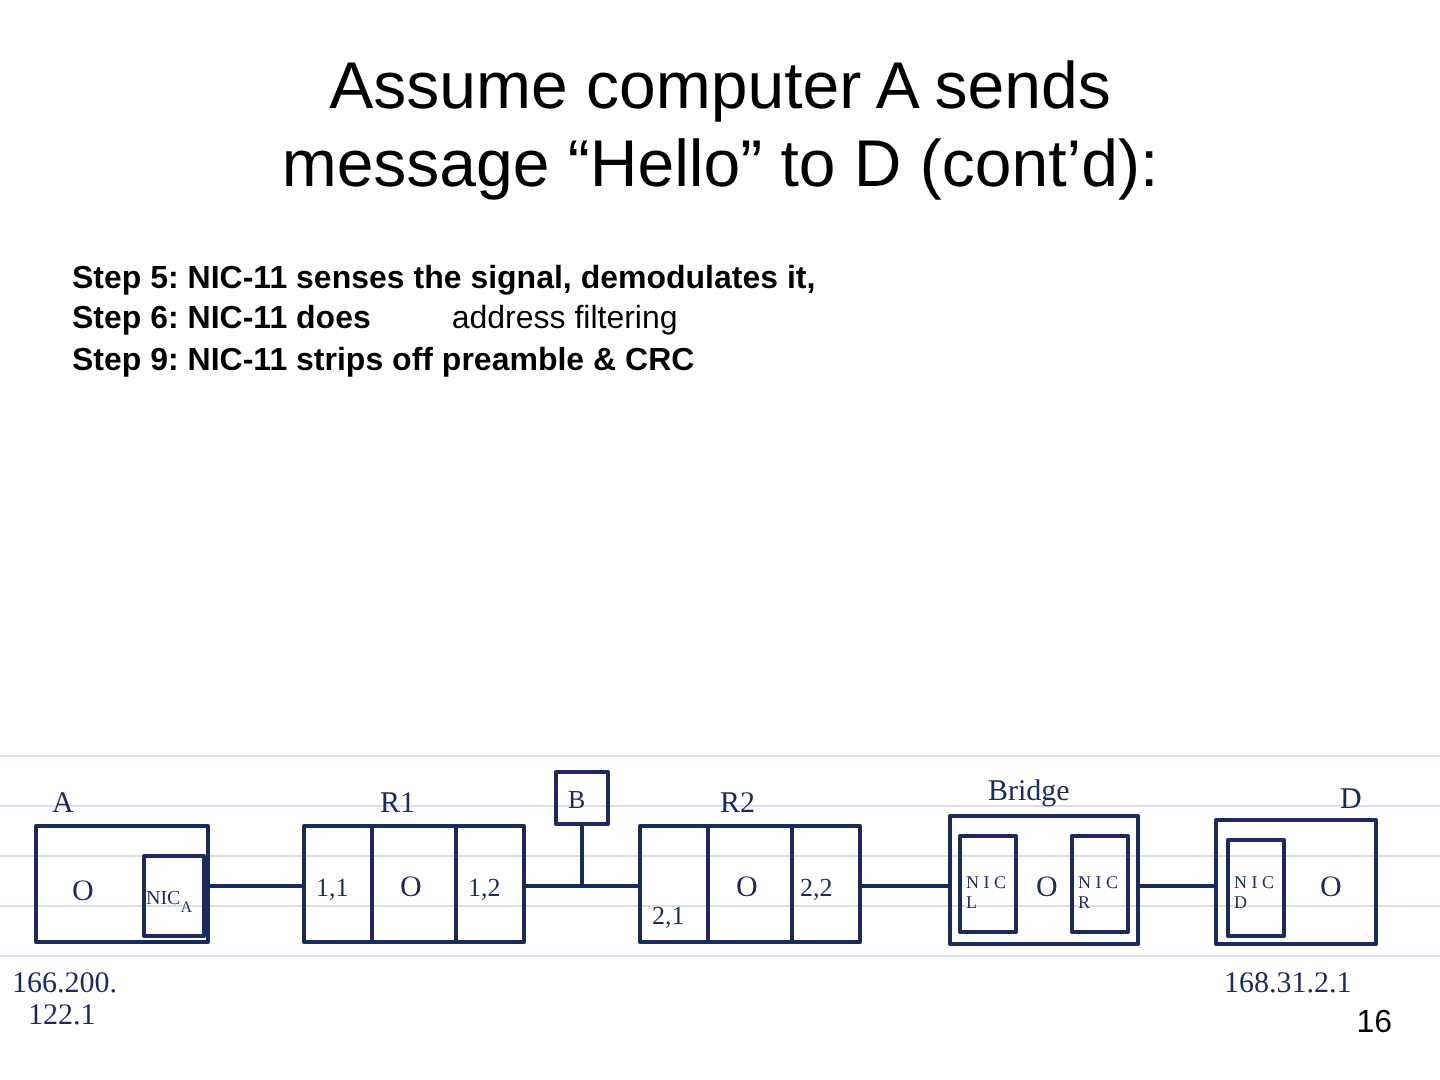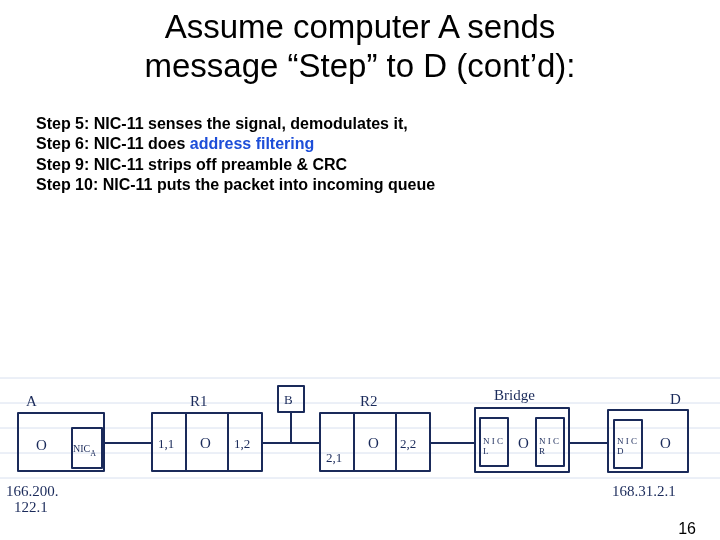--- a/index.html
+++ b/index.html
@@ -8,21 +8,21 @@
     height: 540px;
     background: #fff;
     font-family: Arial, Helvetica, sans-serif;
     color: #000;
     position: relative;
     overflow: hidden;
   }
   .slide {
     width: 100%;
     height: 100%;
-    padding: 4px 30px 0 30px;
+    padding: 20px 30px 0 30px;
     position: relative;
   }
   .title {
     font-size: 33px;
     font-weight: 400;
     text-align: center;
     line-height: 1.18;
     margin-top: 4px;
     margin-bottom: 28px;
     letter-spacing: 0px;
@@ -30,57 +30,57 @@
   .steps {
     font-size: 16px;
     font-weight: bold;
     line-height: 1.28;
     padding-left: 6px;
   }
   .steps .indent {
     padding-left: 24px;
   }
   .steps .link {
-    color: #1d4ed8;
-    font-weight: bold;
+    color: #000000;
+    font-weight: normal;
+    margin-left: 36px;
   }
   .diagram {
     position: absolute;
     left: 0;
     right: 0;
     bottom: 22px;
     height: 170px;
   }
   .page-num {
     position: absolute;
     right: 24px;
-    bottom: 2px;
+    bottom: 19px;
     font-size: 16px;
     color: #000;
   }
   
   svg { width: 100%; height: 100%; }
 </style>
 </head>
 <body>
 
 <div class="slide">
 
   <div class="title">
     <span>Assume computer A sends</span><br>
-    <span>message “Step” to D (cont’d):</span>
+    <span>message “Hello” to D (cont’d):</span>
   </div>
 
   <div class="steps">
     <div>Step 5: NIC-11 senses the signal, demodulates it,</div>
     <div>
       <span>Step 6: NIC-11 does </span><span class="link">address filtering</span>
     </div>
     <div>Step 9: NIC-11 strips off preamble &amp; CRC</div>
-    <div>Step 10: NIC-11 puts the packet into incoming queue</div>
   </div>
 
   <div class="diagram">
     <svg viewBox="0 0 720 170" xmlns="http://www.w3.org/2000/svg">
 
       <g stroke="#d8e0ef" stroke-width="1">
         <line x1="0" y1="30" x2="720" y2="30"></line>
         <line x1="0" y1="55" x2="720" y2="55"></line>
         <line x1="0" y1="80" x2="720" y2="80"></line>
         <line x1="0" y1="105" x2="720" y2="105"></line>

